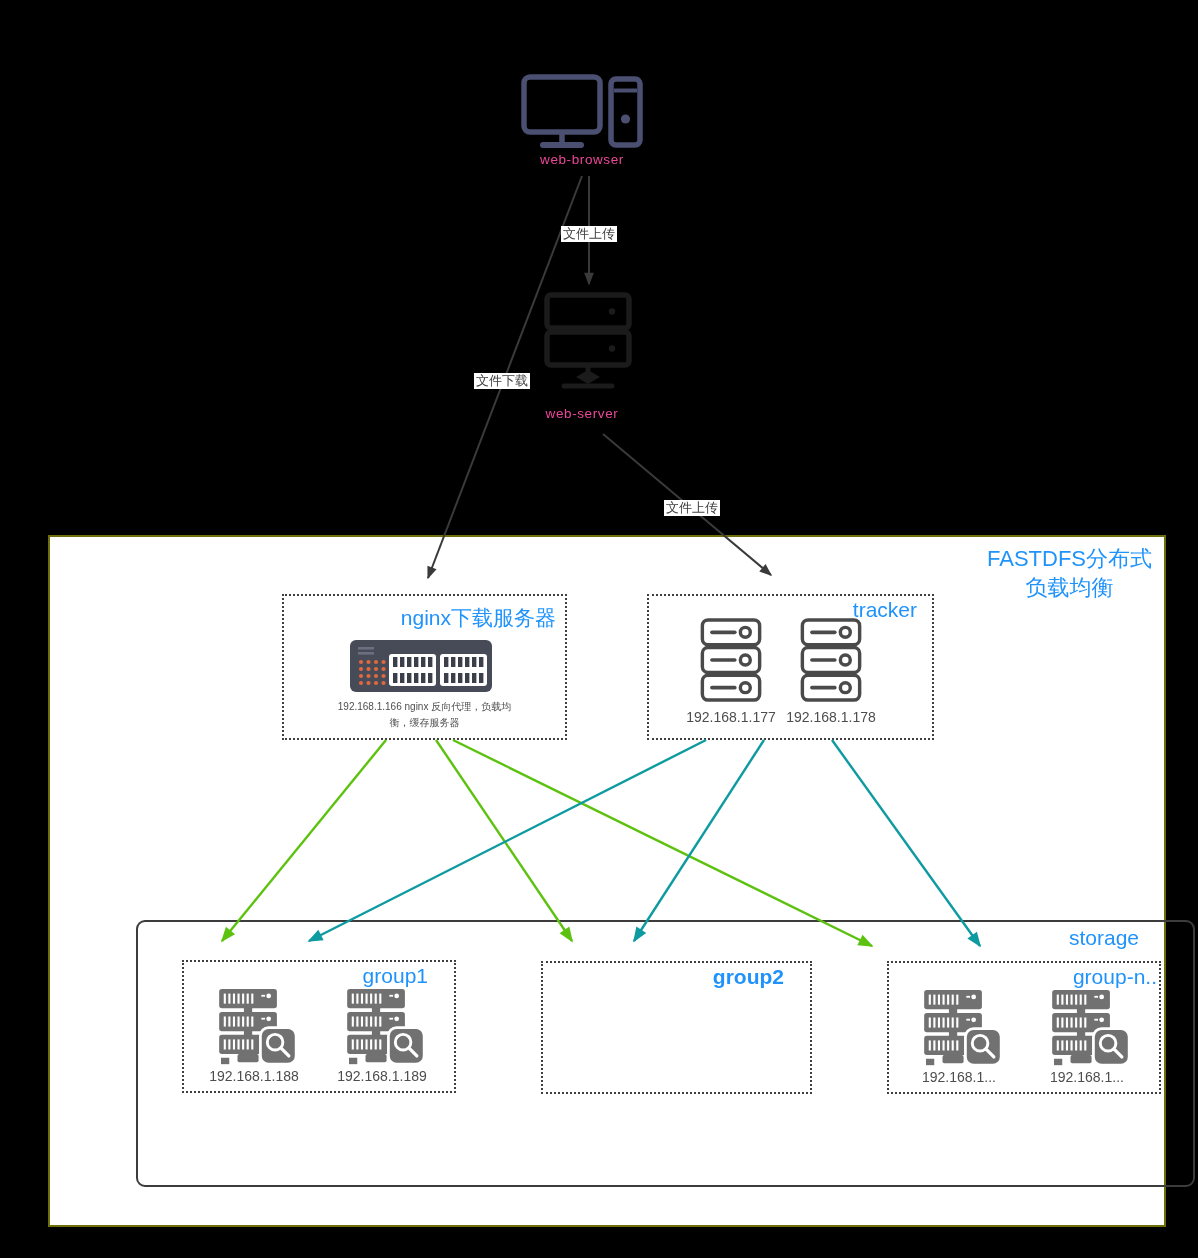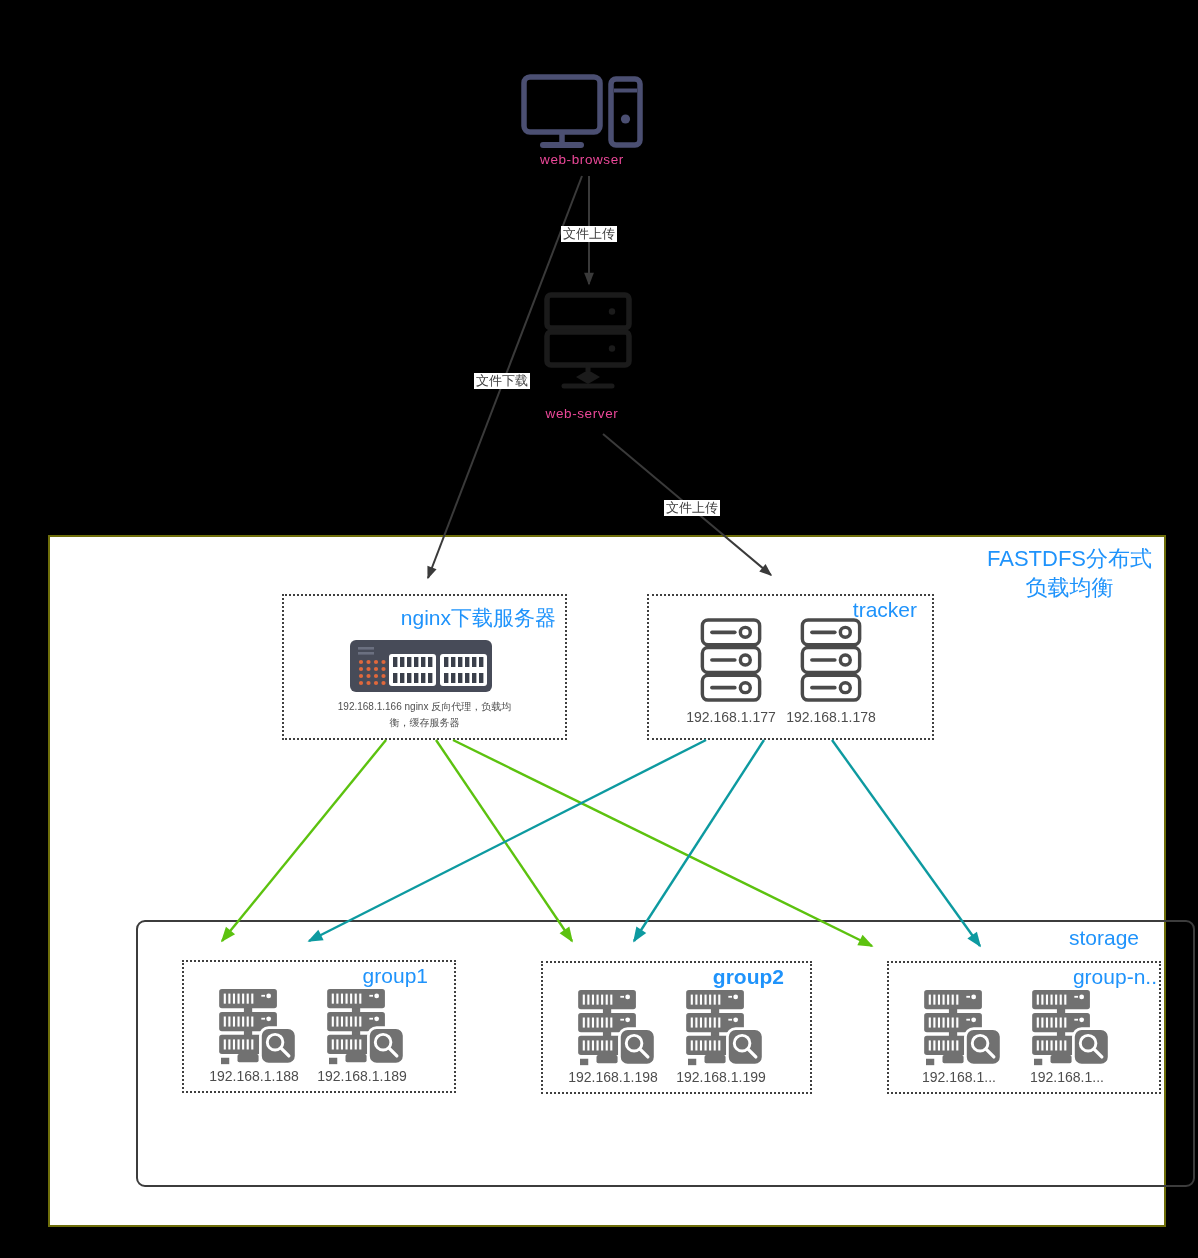--- a/index.html
+++ b/index.html
@@ -49,21 +49,21 @@
   #tracker-row{top:22px;left:34px;gap:4px;}
   .server-cell{width:96px;display:flex;flex-direction:column;align-items:center;}
   .server-cell .ip-label{margin-top:8px;}
   
   #storage-box{
     position:absolute;left:46px;top:383px;width:1059px;height:267px;box-sizing:border-box;
     border:2px solid #3c3c3c;border-radius:9px;margin-left:40px;
   }
   #storage-box > .box-title{top:3px;right:54px;}
   .group-box{height:133px;width:274px;}
-  .group-row{top:27px;left:16px;gap:0;}
+  .group-row{top:27px;left:16px;gap:20px;}
   .group-cell{width:108px;display:flex;flex-direction:column;align-items:center;}
   .group-cell .ip-label{margin-top:3px;}
   #group1-box{left:44px;top:38px;}
   #group2-box{left:403px;top:39px;width:271px;}
   #groupn-box{left:749px;top:39px;}
   #group1-box .box-title{top:1px;right:26px;text-align:right;}
   #group2-box .box-title{top:1px;right:26px;font-weight:bold;}
   #groupn-box .box-title{top:1px;right:2px;}
   
   .slate-stroke{stroke:var(--icon-slate,#4b4f72);fill:none;}
@@ -274,34 +274,20 @@
             <svg width="88" height="77">
                 <use href="#sym-storage-server"></use>
               </svg>
             <div class="ip-label">192.168.1.189</div>
           </div>
         </div>
       </div>
 
       <div id="group2-box" class="dash-box group-box">
         <div class="box-title">group2</div>
-        <div class="server-row group-row">
-          <div class="group-cell">
-            <svg width="88" height="77">
-                <use href="#sym-storage-server"></use>
-              </svg>
-            <div class="ip-label">192.168.1.198</div>
-          </div>
-          <div class="group-cell">
-            <svg width="88" height="77">
-                <use href="#sym-storage-server"></use>
-              </svg>
-            <div class="ip-label">192.168.1.199</div>
-          </div>
-        </div>
       </div>
 
       <div id="groupn-box" class="dash-box group-box">
         <div class="box-title">group-n..</div>
         <div class="server-row group-row">
           <div class="group-cell">
             <svg width="88" height="77">
                 <use href="#sym-storage-server"></use>
               </svg>
             <div class="ip-label">192.168.1...</div>

